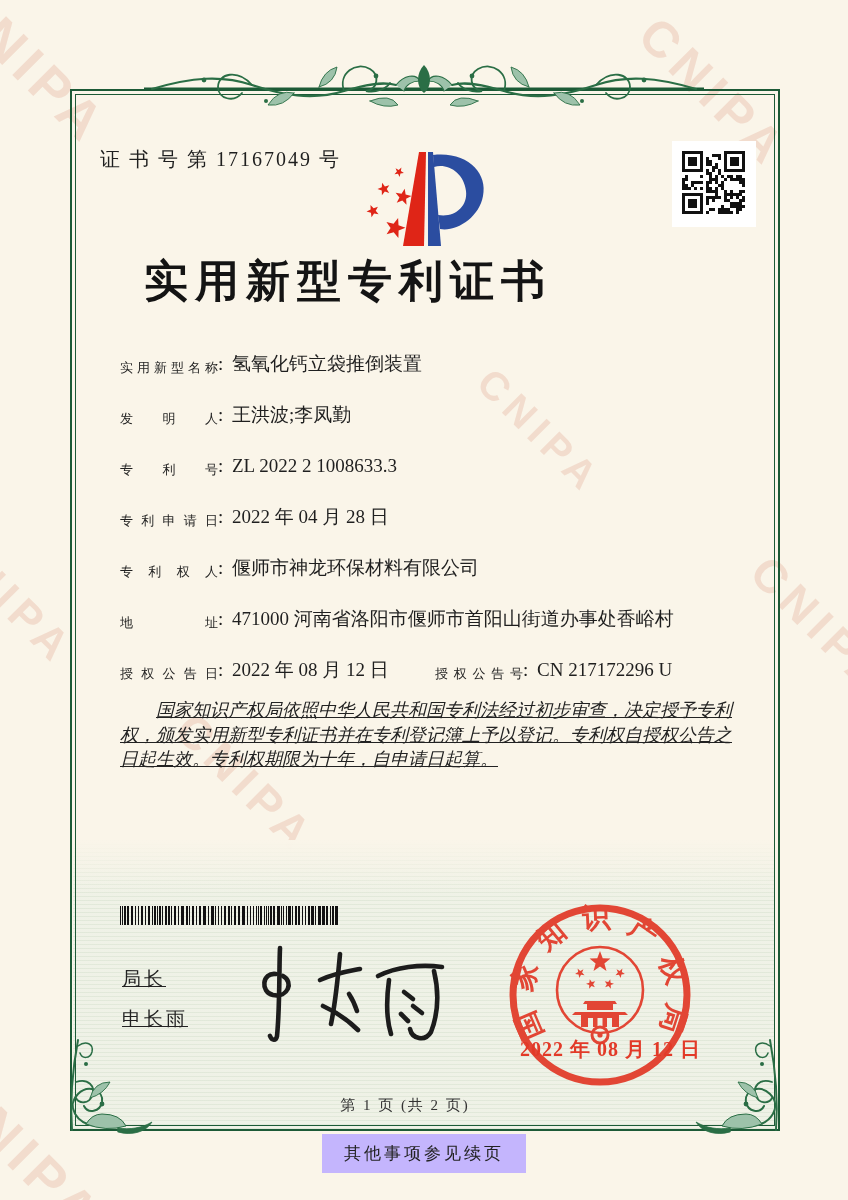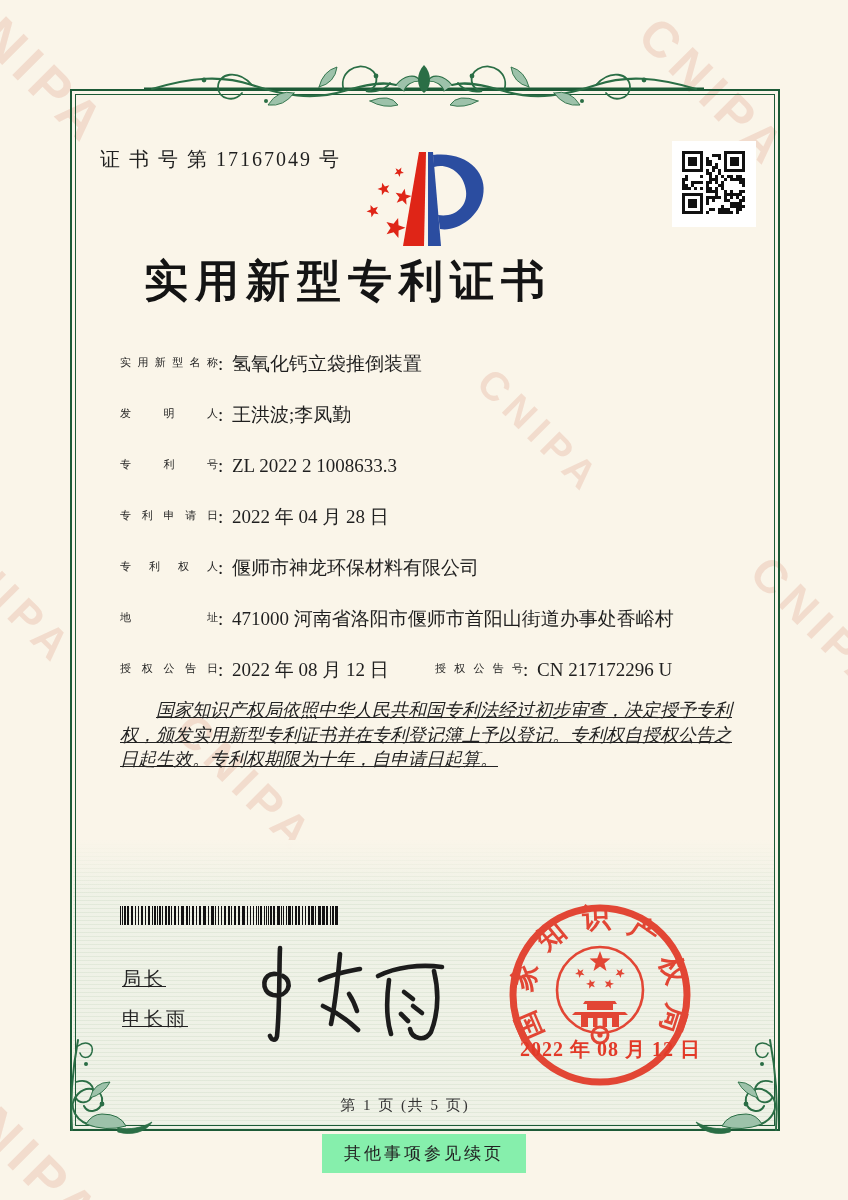--- a/index.html
+++ b/index.html
@@ -99,24 +99,24 @@
     grid-template-columns:98px 14px 1fr;
     height:51px;
     align-items:start;
     font-size:19px;
     line-height:24px;
   }
   .frow.double{
     grid-template-columns:98px 14px 203px 88px 14px auto;
   }
   .flabel{
-    font-size:11px;
+    font-size:13px;
     text-align:justify;
     text-align-last:justify;
-    line-height:20px;
+    line-height:32px;
   }
   .fcolon{line-height:24px;}
   .fvalue{white-space:nowrap;}
   
   .paras{
     position:absolute; left:120px; top:698px; width:612px;
     font-size:18px; line-height:24.6px;
     font-style:italic;
     text-align:justify;
     color:#222; z-index:2;text-decoration:underline;
@@ -146,21 +146,21 @@
     z-index:5; white-space:nowrap;
   }
   .page-info{
     position:absolute; left:0; top:1096px; width:810px;
     text-align:center; font-size:15px; letter-spacing:2px;
     color:#333; z-index:4;
   }
   .continuation{
     position:absolute; left:50%; top:1134px;
     transform:translateX(-50%);
-    background:#86efac;
+    background:#c4b5fd;
     padding:8px 22px;
     font-size:17px; letter-spacing:3px;
     color:#222; z-index:5;
     white-space:nowrap;
   }
 </style>
 </head>
 <body>
 
 <div class="wm" style="left:-20px;top:-28px;font-size:54px;">CNIPA</div>
@@ -533,14 +533,14 @@
     <rect x="76" y="115" width="38" height="12"></rect>
     <rect x="83" y="118" width="5" height="9" fill="#edf1e6"></rect>
     <rect x="92.5" y="118" width="5" height="9" fill="#edf1e6"></rect>
     <rect x="102" y="118" width="5" height="9" fill="#edf1e6"></rect>
     <circle cx="95" cy="135" r="8" fill="none" stroke="var(--seal-red)" stroke-width="3"></circle>
     <circle cx="95" cy="135" r="2.6"></circle>
   </g>
 </svg>
 <div class="seal-date">2022 年 08 月 12 日</div>
 
-<div class="page-info">第 1 页 (共 5 页)</div>
+<div class="page-info">第 1 页 (共 2 页)</div>
 <div class="continuation">其他事项参见续页</div>
 
 </body></html>

